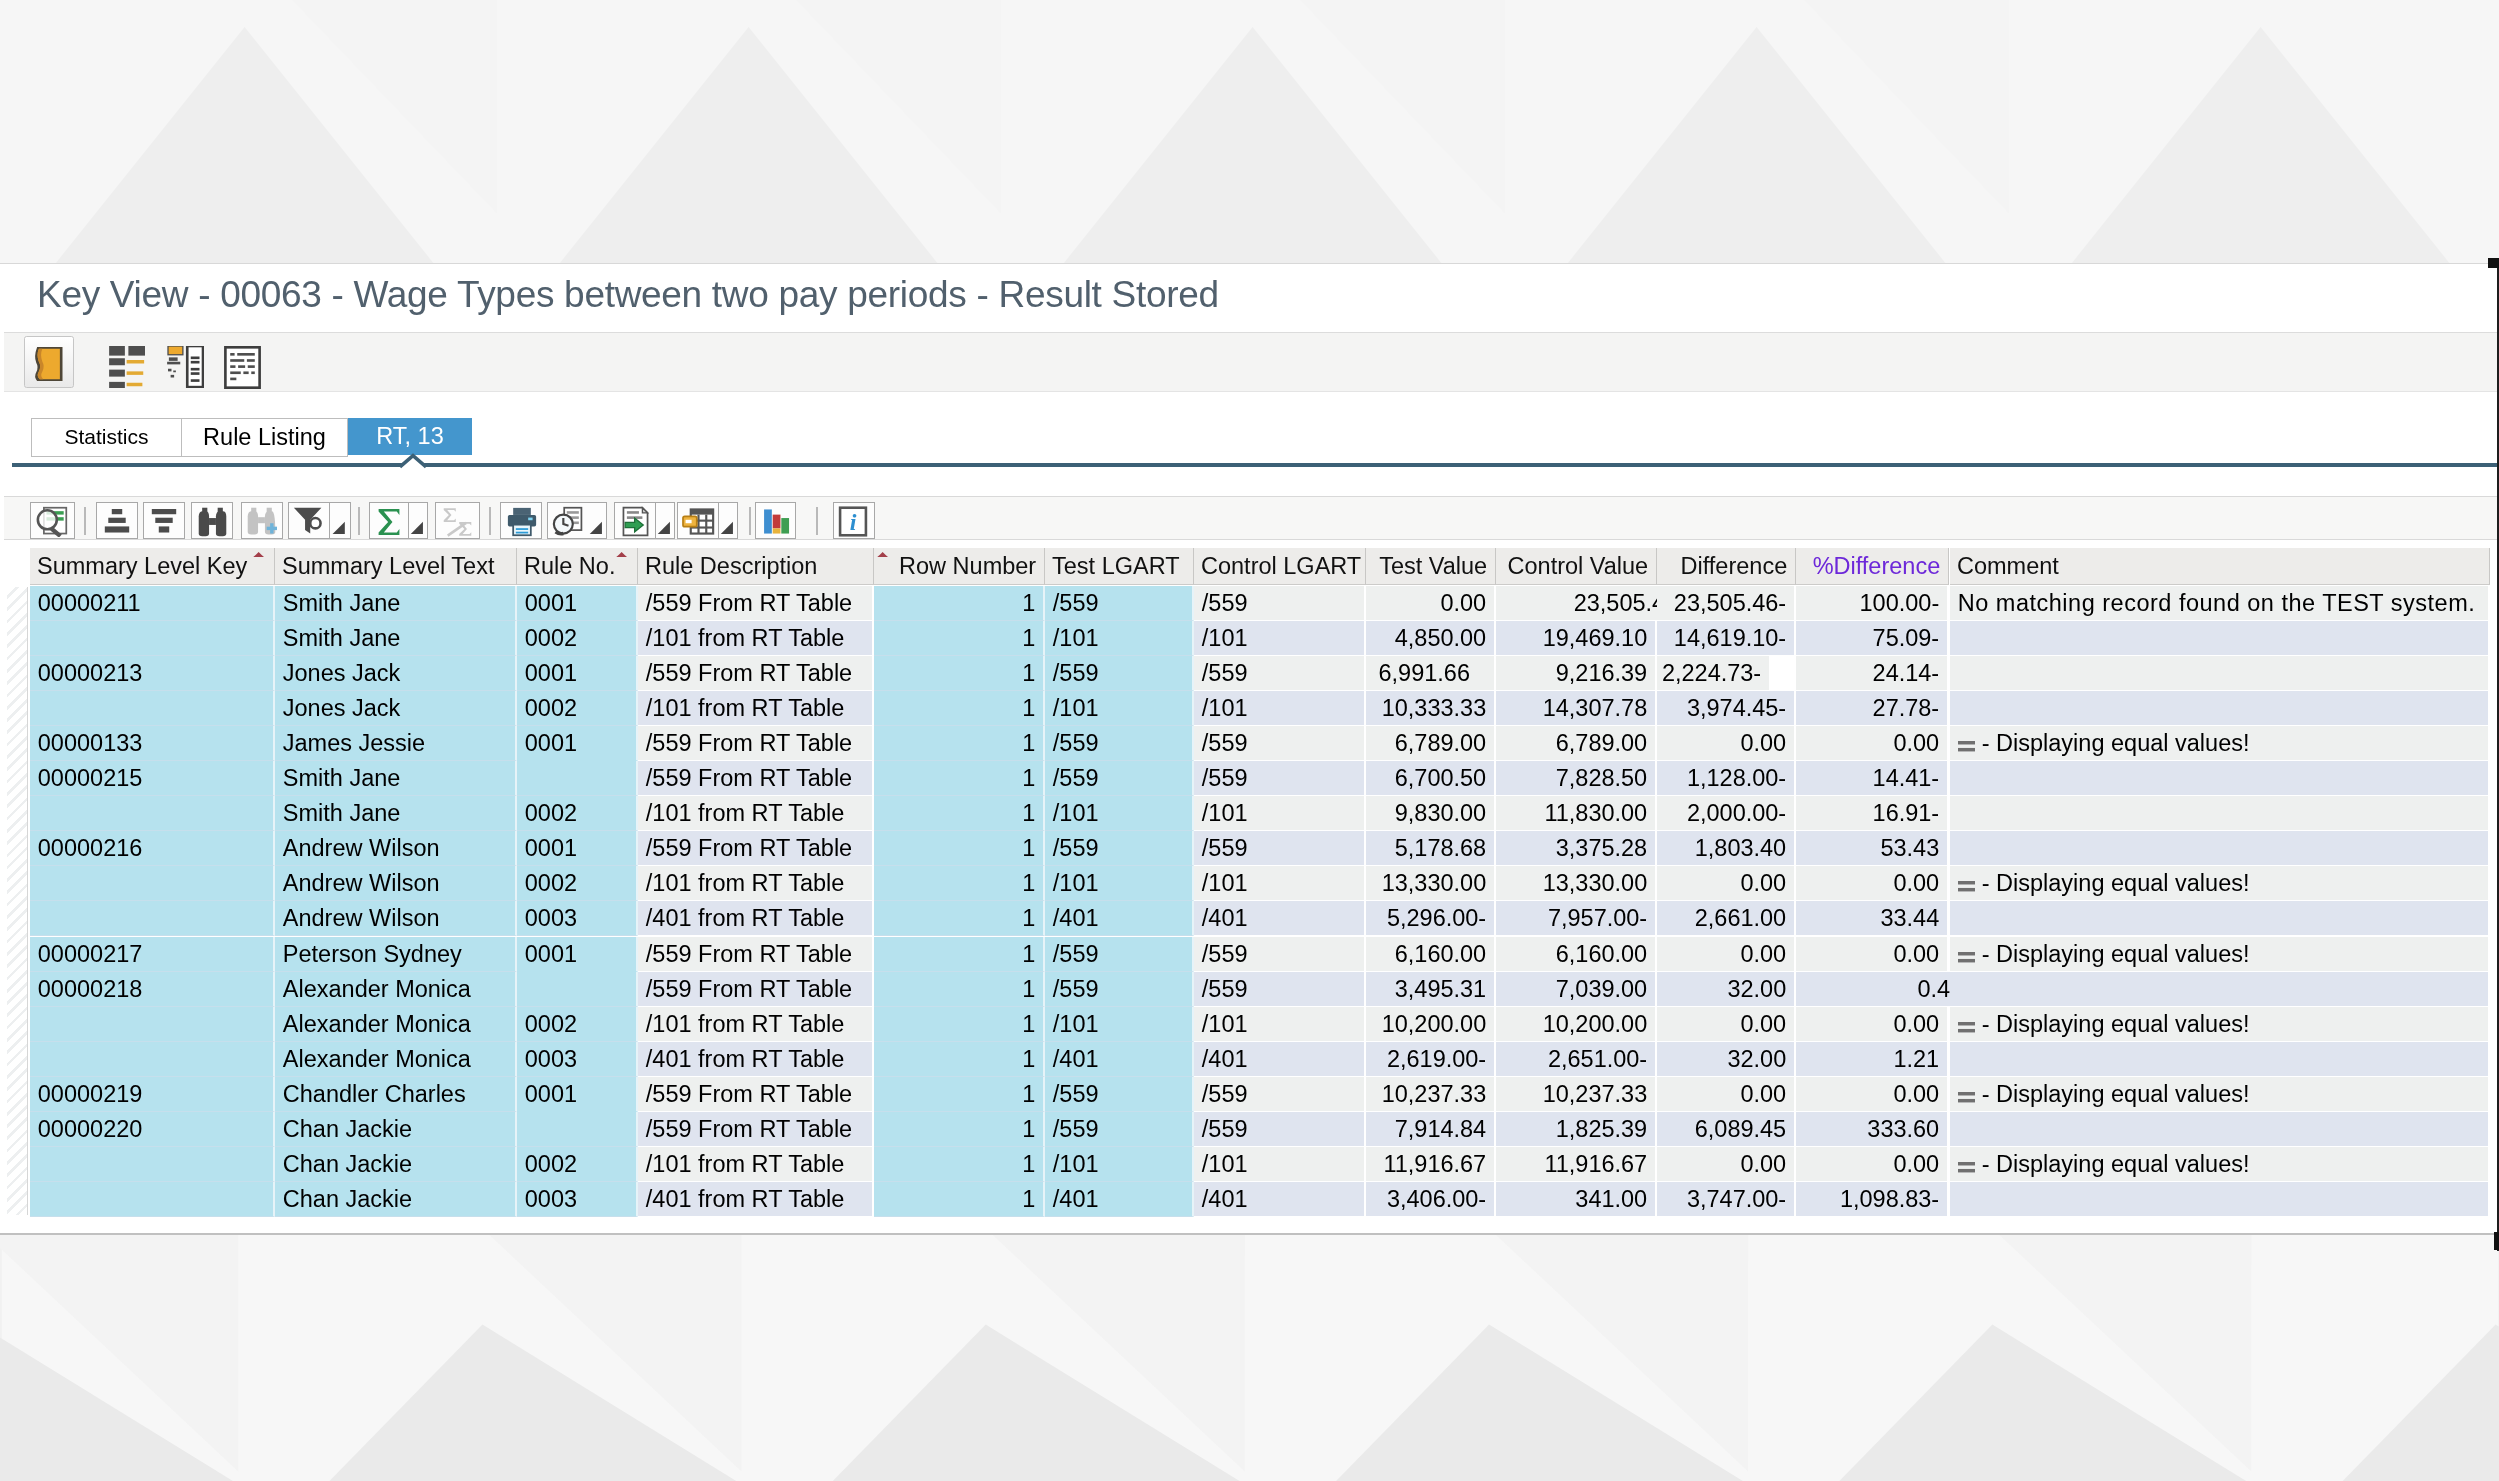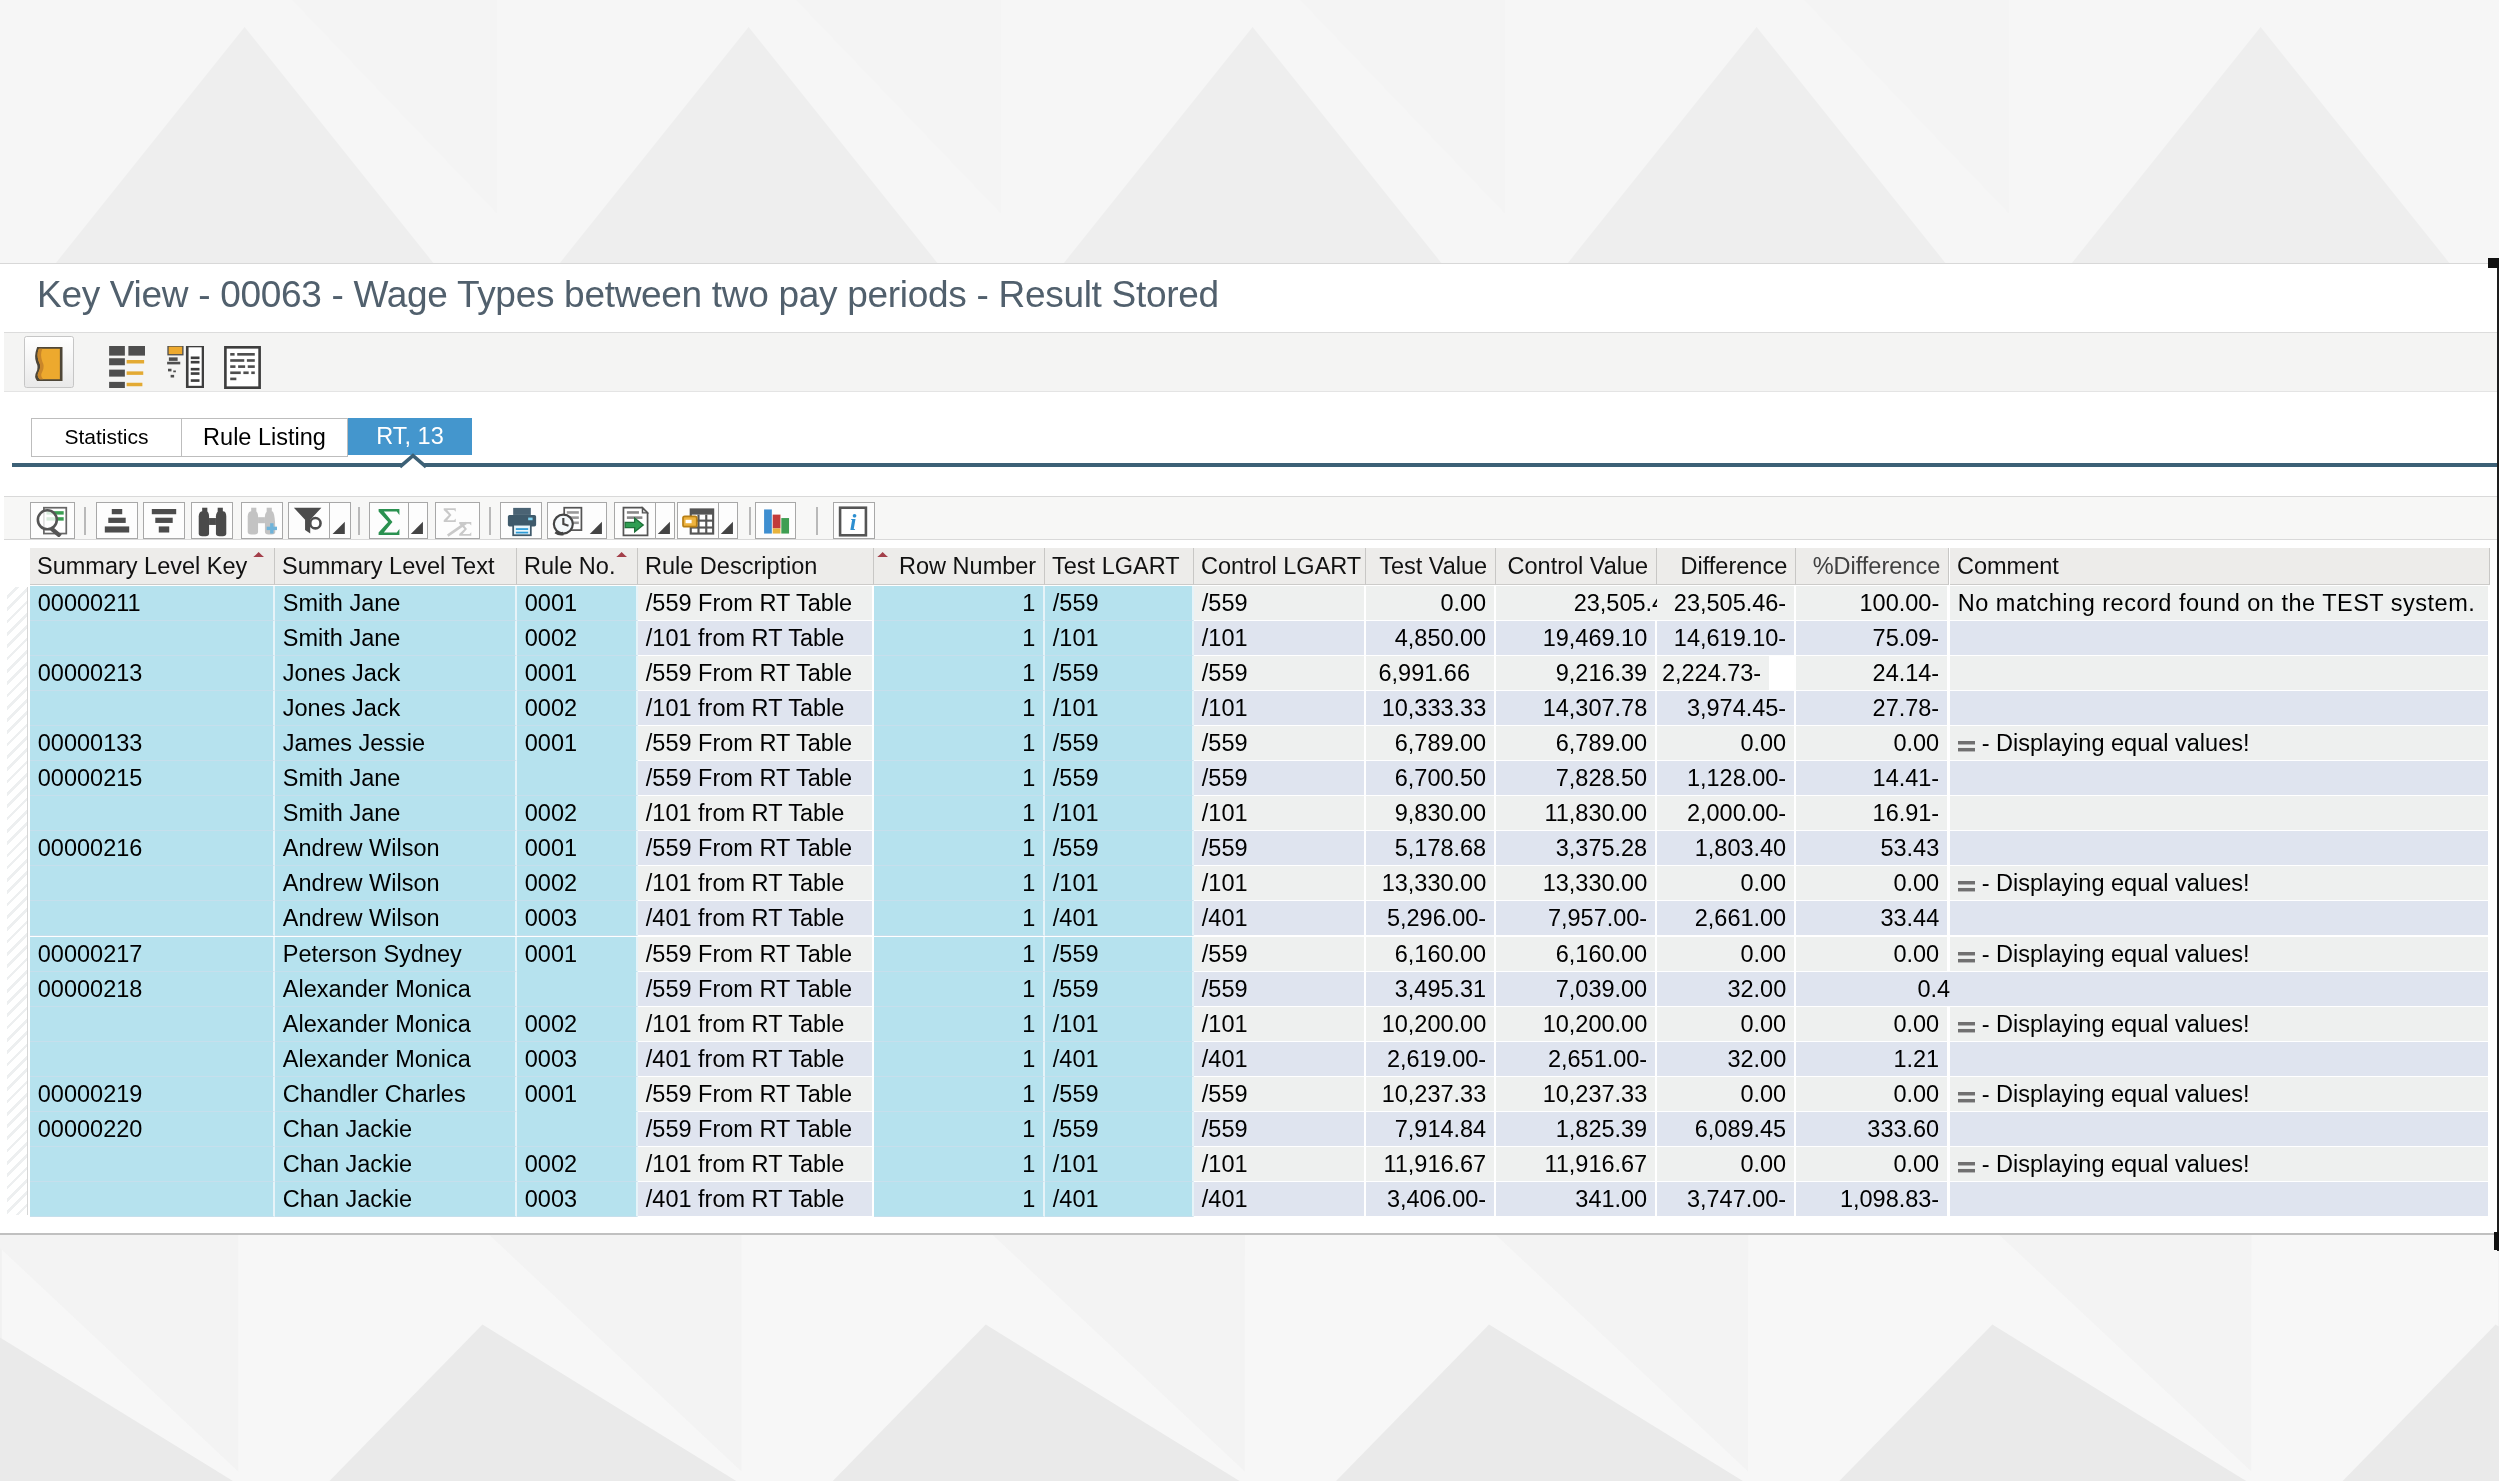--- a/index.html
+++ b/index.html
@@ -225,21 +225,21 @@
 <div class="cell" style="left:30px;top:548px;width:245px;height:37px;background:#edecea;border-right:0.9px solid #c8c7c5;border-bottom:1.7px solid #cccbc9;box-sizing:border-box;line-height:36px;text-align:left;padding-left:7px;color:#111;">Summary Level Key</div>
 <div class="cell" style="left:275px;top:548px;width:242px;height:37px;background:#edecea;border-right:0.9px solid #c8c7c5;border-bottom:1.7px solid #cccbc9;box-sizing:border-box;line-height:36px;text-align:left;padding-left:7px;color:#111;">Summary Level Text</div>
 <div class="cell" style="left:517px;top:548px;width:121px;height:37px;background:#edecea;border-right:0.9px solid #c8c7c5;border-bottom:1.7px solid #cccbc9;box-sizing:border-box;line-height:36px;text-align:left;padding-left:7px;color:#111;">Rule No.</div>
 <div class="cell" style="left:638px;top:548px;width:236px;height:37px;background:#edecea;border-right:0.9px solid #c8c7c5;border-bottom:1.7px solid #cccbc9;box-sizing:border-box;line-height:36px;text-align:left;padding-left:7px;color:#111;">Rule Description</div>
 <div class="cell" style="left:874px;top:548px;width:171px;height:37px;background:#edecea;border-right:0.9px solid #c8c7c5;border-bottom:1.7px solid #cccbc9;box-sizing:border-box;line-height:36px;text-align:right;padding-right:7.8px;color:#111;">Row Number</div>
 <div class="cell" style="left:1045px;top:548px;width:149px;height:37px;background:#edecea;border-right:0.9px solid #c8c7c5;border-bottom:1.7px solid #cccbc9;box-sizing:border-box;line-height:36px;text-align:left;padding-left:7px;color:#111;">Test LGART</div>
 <div class="cell" style="left:1194px;top:548px;width:172px;height:37px;background:#edecea;border-right:0.9px solid #c8c7c5;border-bottom:1.7px solid #cccbc9;box-sizing:border-box;line-height:36px;text-align:left;padding-left:7px;color:#111;">Control LGART</div>
 <div class="cell" style="left:1366px;top:548px;width:130px;height:37px;background:#edecea;border-right:0.9px solid #c8c7c5;border-bottom:1.7px solid #cccbc9;box-sizing:border-box;line-height:36px;text-align:right;padding-right:7.8px;color:#111;">Test Value</div>
 <div class="cell" style="left:1496px;top:548px;width:161px;height:37px;background:#edecea;border-right:0.9px solid #c8c7c5;border-bottom:1.7px solid #cccbc9;box-sizing:border-box;line-height:36px;text-align:right;padding-right:7.8px;color:#111;">Control Value</div>
 <div class="cell" style="left:1657px;top:548px;width:139px;height:37px;background:#edecea;border-right:0.9px solid #c8c7c5;border-bottom:1.7px solid #cccbc9;box-sizing:border-box;line-height:36px;text-align:right;padding-right:7.8px;color:#111;">Difference</div>
-<div class="cell" style="left:1796px;top:548px;width:153px;height:37px;background:#edecea;border-right:0.9px solid #c8c7c5;border-bottom:1.7px solid #cccbc9;box-sizing:border-box;line-height:36px;text-align:right;padding-right:7.8px;color:#404040;">%Difference</div>
+<div class="cell" style="left:1796px;top:548px;width:153px;height:37px;background:#edecea;border-right:0.9px solid #c8c7c5;border-bottom:1.7px solid #cccbc9;box-sizing:border-box;line-height:36px;text-align:right;padding-right:7.8px;color:#6d28d9;">%Difference</div>
 <div class="cell" style="left:1950px;top:548px;width:540px;height:37px;background:#edecea;border-right:0.9px solid #c8c7c5;border-bottom:1.7px solid #cccbc9;box-sizing:border-box;line-height:36px;text-align:left;padding-left:7px;color:#111;">Comment</div>
 <svg class="abs" style="left:253px;top:552px" width="11.3" height="5.2" viewBox="0 0 13 6">
     <polygon points="6.5,0 10,3.5 13,6 0,6 3,3.5" fill="#a33f4a"></polygon>
   </svg>
 <svg class="abs" style="left:616px;top:552px" width="11.3" height="5.2" viewBox="0 0 13 6">
     <polygon points="6.5,0 10,3.5 13,6 0,6 3,3.5" fill="#a33f4a"></polygon>
   </svg>
 <svg class="abs" style="left:877px;top:552px" width="11.3" height="5.2" viewBox="0 0 13 6">
     <polygon points="6.5,0 10,3.5 13,6 0,6 3,3.5" fill="#a33f4a"></polygon>
   </svg>

